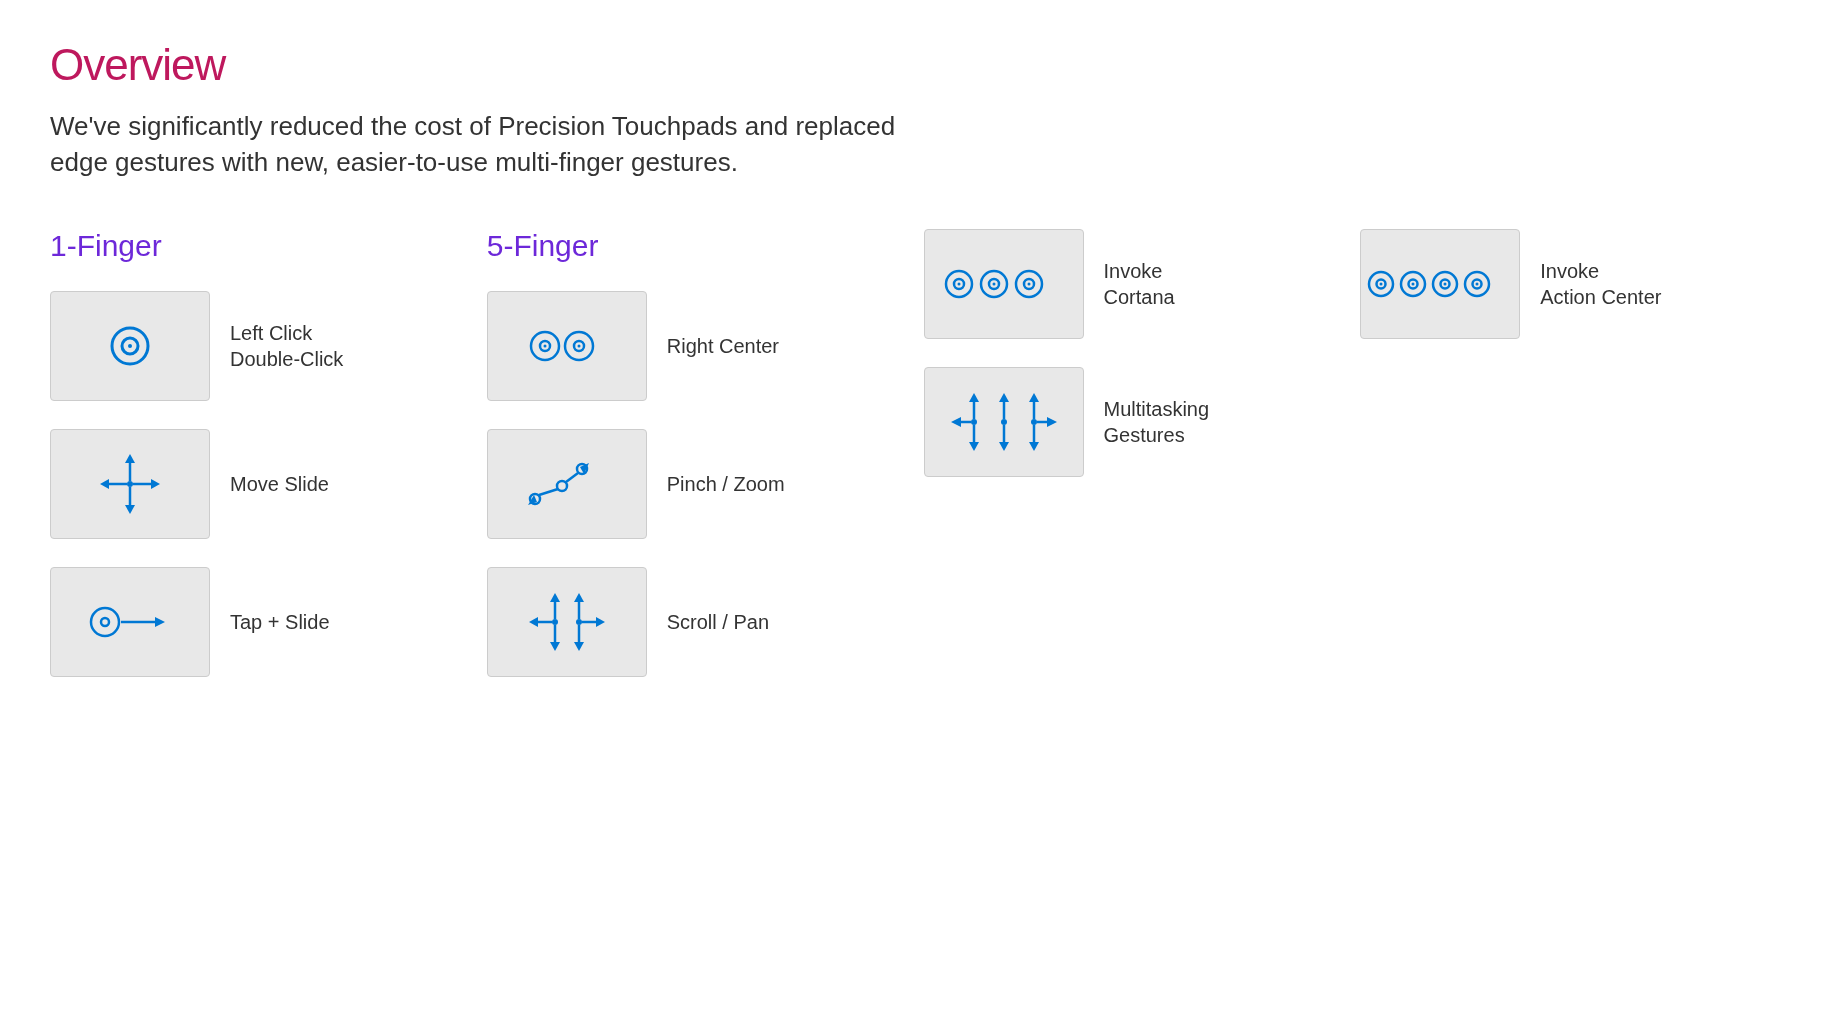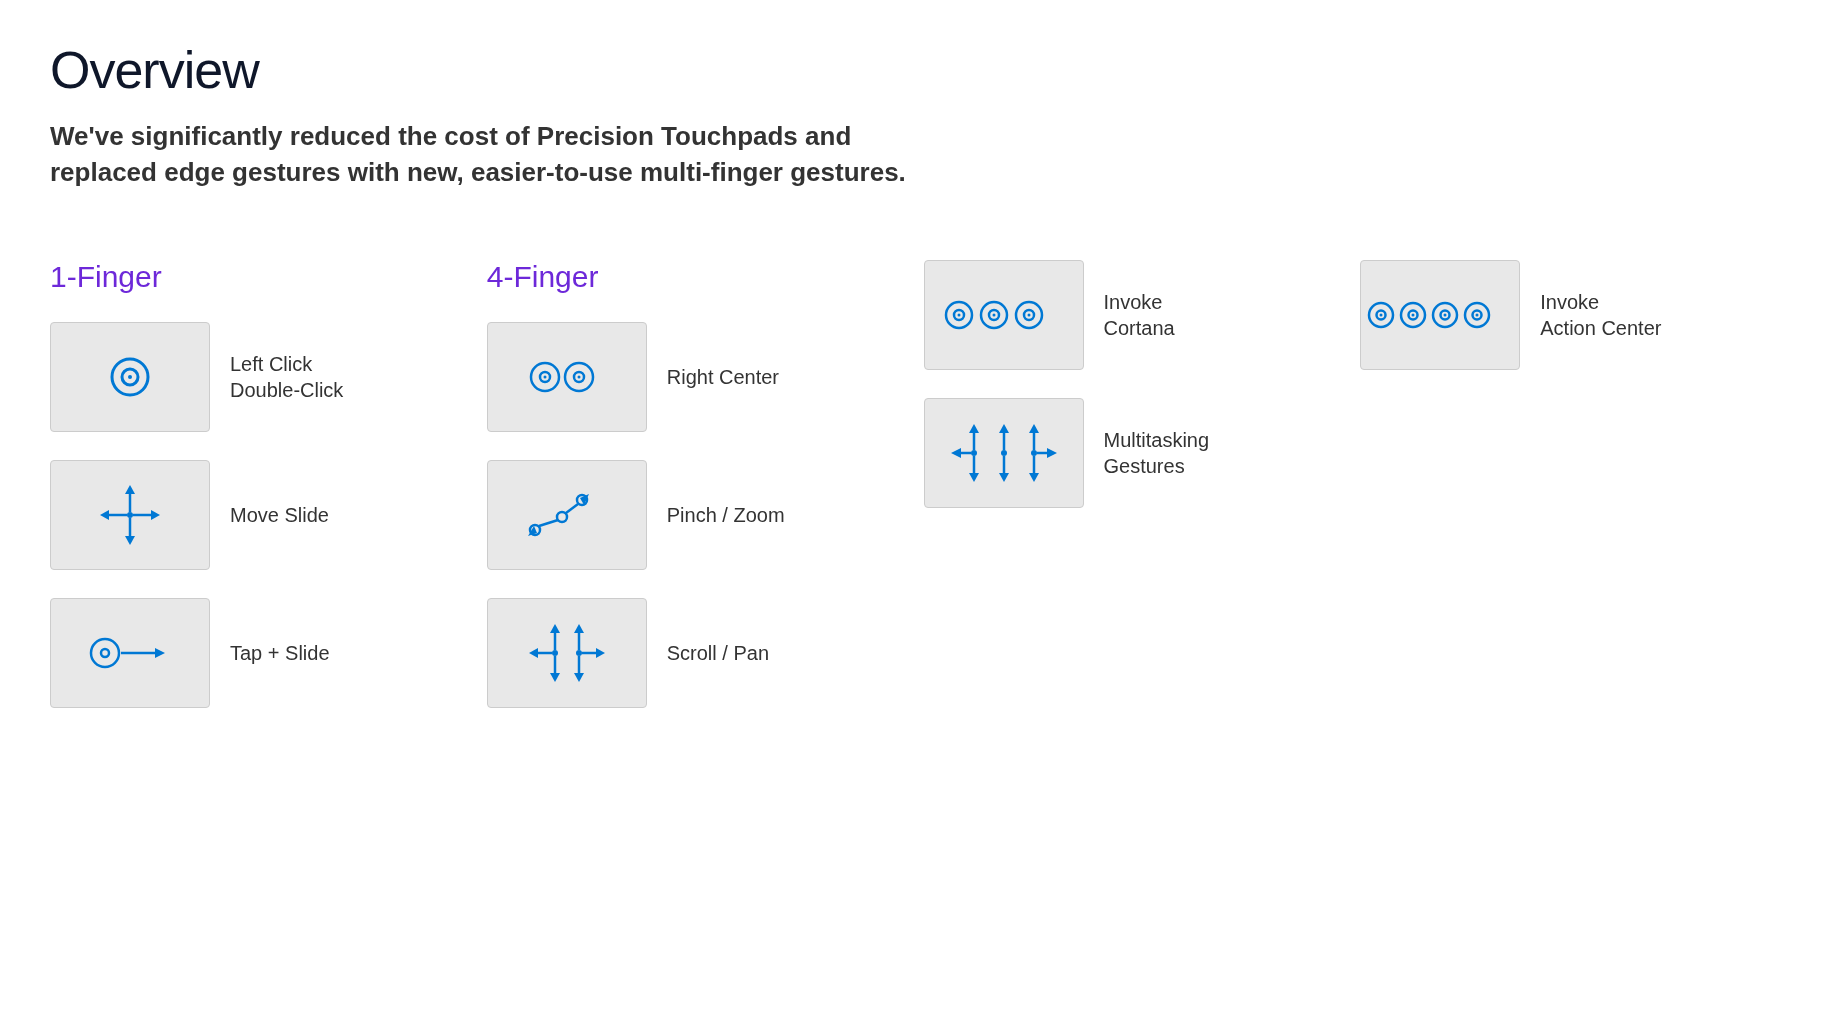--- a/index.html
+++ b/index.html
@@ -3,32 +3,32 @@
   <meta charset="utf-8">
   <style>
     * { box-sizing: border-box; margin: 0; padding: 0; }
     body {
       background: #ffffff;
       font-family: 'Segoe UI', Arial, sans-serif;
       padding: 40px 50px;
       color: #333;
     }
     h1.overview-title {
-      font-size: 52px;
+      font-size: 44px;
       font-weight: 200;
-      color: #0f172a;
+      color: #be185d;
       margin-bottom: 18px;
       letter-spacing: -1px;
     }
     .subtitle {
       font-size: 26px;
-      font-weight: 700;
+      font-weight: 400;
       color: #333;
       line-height: 1.4;
-      margin-bottom: 69px;
+      margin-bottom: 48px;
       max-width: 900px;
     }
     .columns {
       display: flex;
       gap: 0;
       width: 100%;
     }
     .column {
       flex: 1;
       padding-right: 20px;
@@ -126,21 +126,21 @@
             <polygon points="80,25 70,20 70,30" fill="#0078d4"></polygon>
           </svg>
         </div>
         <div class="gesture-label">Tap + Slide</div>
       </div>
 
     </div>
   </div>
 
   <div class="column">
-    <div class="column-header">4-Finger</div>
+    <div class="column-header">5-Finger</div>
     <div class="gesture-list">
 
       <div class="gesture-item">
         <div class="gesture-box">
           <svg class="gesture-svg" width="100" height="50" viewBox="0 0 100 50">
 
             <circle cx="28" cy="25" r="14" fill="none" stroke="#0078d4" stroke-width="2.5"></circle>
             <circle cx="28" cy="25" r="5" fill="none" stroke="#0078d4" stroke-width="2.5"></circle>
             <circle cx="28" cy="25" r="1.5" fill="#0078d4"></circle>
             <circle cx="62" cy="25" r="14" fill="none" stroke="#0078d4" stroke-width="2.5"></circle>

